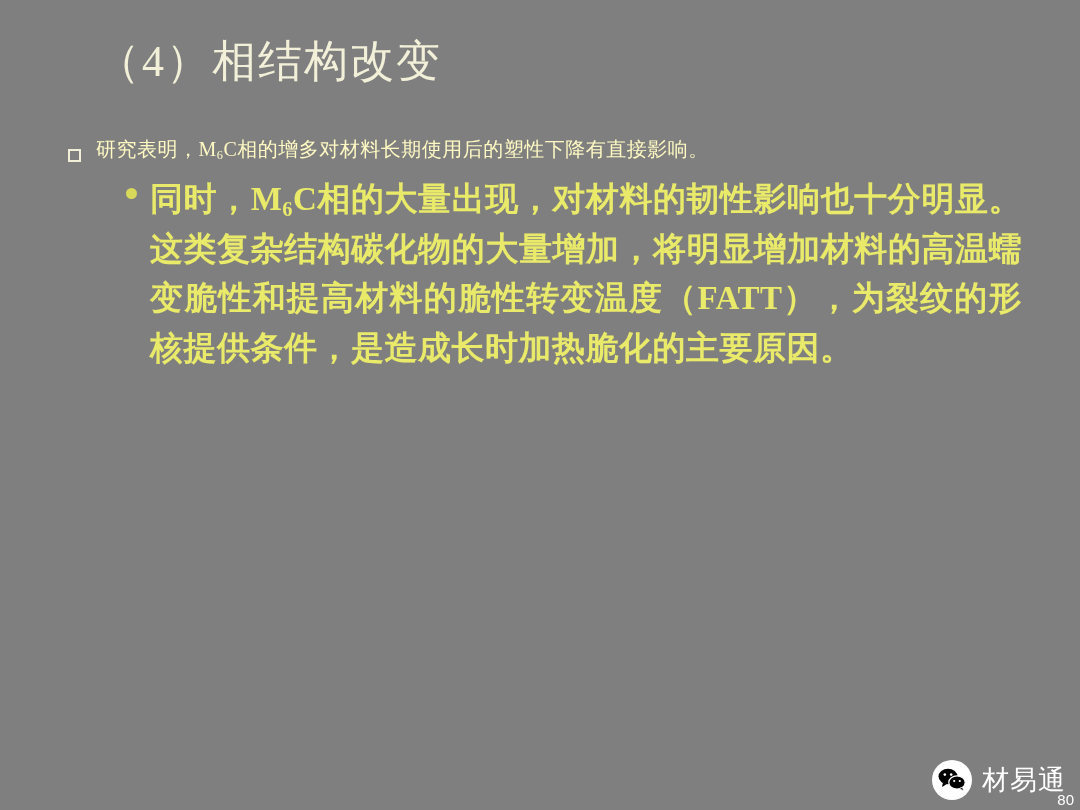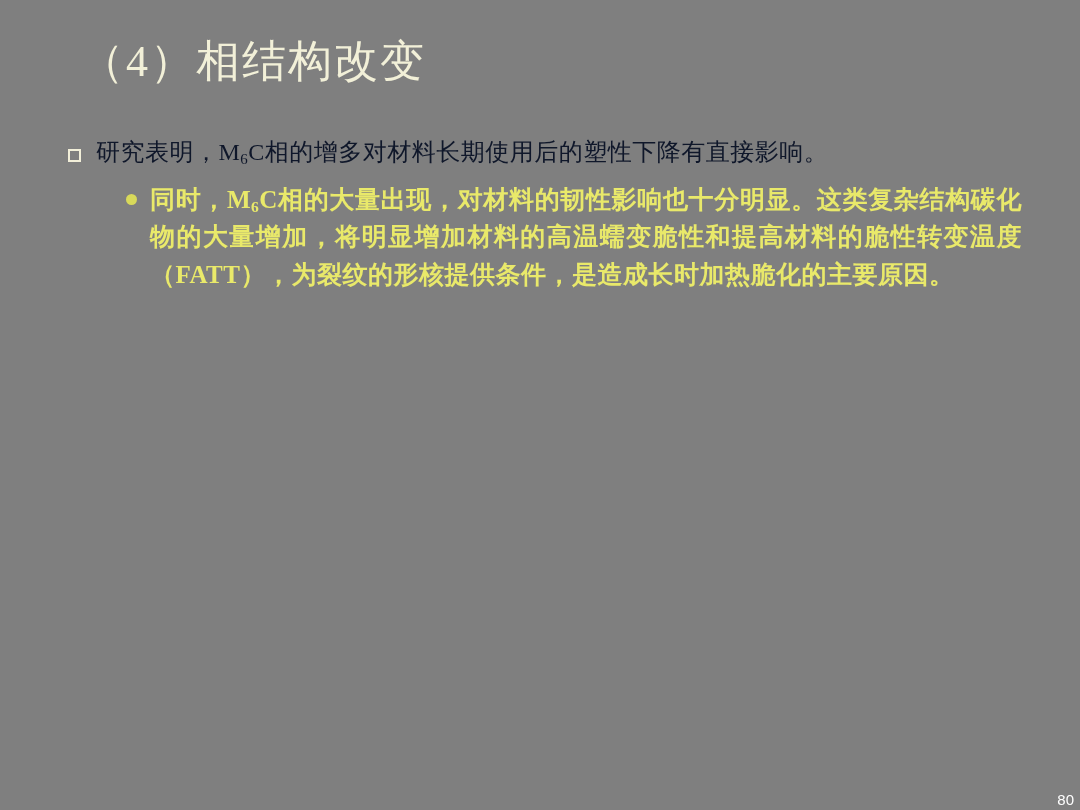--- a/index.html
+++ b/index.html
@@ -15,21 +15,21 @@
   }
   .slide {
     position: relative;
     width: 1080px;
     height: 810px;
     background: #7f7f7f;
     box-sizing: border-box;
   }
   .title {
     position: absolute;
-    left: 80px;
+    left: 96px;
     top: 32px;
     font-size: 44px;
     color: #f2f0d8;
     letter-spacing: 2px;
     font-family: "Liberation Serif", serif;
     white-space: nowrap;
   }
   .body {
     position: absolute;
     left: 62px;
@@ -50,23 +50,23 @@
   .sq {
     display: block;
     width: 13px;
     height: 13px;
     border: 2px solid #f2efd9;
     box-sizing: border-box;
     margin-left: 6px;
   }
   .lvl1 .text {
     flex: 1 1 auto;
-    font-size: 24px;
+    font-size: 20px;
     line-height: 1.45;
-    color: #0f172a;
+    color: #fef9c3;
     letter-spacing: 0.5px;
     text-align: justify;
   }
   .lvl2 {
     display: flex;
     align-items: flex-start;
     margin: 10px 0 14px 58px;
   }
   .lvl2 .marker {
     flex: 0 0 auto;
@@ -77,21 +77,21 @@
   .dot {
     display: block;
     width: 11px;
     height: 11px;
     border-radius: 50%;
     background: #d8d95a;
     margin-left: 6px;
   }
   .lvl2 .text {
     flex: 1 1 auto;
-    font-size: 25px;
+    font-size: 33px;
     line-height: 1.5;
     color: #e9e96a;
     font-weight: bold;
     letter-spacing: 0.5px;
     text-align: justify;
   }
   sub {
     font-size: 0.62em;
     vertical-align: -0.28em;
   }
@@ -143,16 +143,31 @@
         <div class="text"><span>研究表明，M</span><sub>6</sub><span>C相的增多对材料长期使用后的塑性下降有直接影响。</span></div>
       </div>
       <div class="lvl2">
         <div class="marker">
           <span class="dot"></span>
         </div>
         <div class="text"><span>同时，M</span><sub>6</sub><span>C相的大量出现，对材料的韧性影响也十分明显。这类复杂结构碳化物的大量增加，将明显增加材料的高温蠕变脆性和提高材料的脆性转变温度（FATT），为裂纹的形核提供条件，是造成长时加热脆化的主要原因。</span></div>
       </div>
     </div>
 
+  <div class="footer">
+    <span class="wechat-badge">
+      <svg width="28" height="24" viewBox="0 0 28 24" aria-hidden="true">
+        <ellipse cx="10" cy="8.5" rx="9.5" ry="7.8" fill="#000000"></ellipse>
+        <polygon points="5,14 4,19 8.6,16.2" fill="#000000"></polygon>
+        <circle cx="6.8" cy="6.6" r="1.3" fill="#ffffff"></circle>
+        <circle cx="13.2" cy="6.6" r="1.3" fill="#ffffff"></circle>
+        <ellipse cx="19" cy="14.5" rx="8.2" ry="6.6" fill="#000000" stroke="#ffffff" stroke-width="1.2"></ellipse>
+        <polygon points="24.5,19.2 25.6,23 21.4,20.6" fill="#000000" stroke="#ffffff" stroke-width="0.8"></polygon>
+        <circle cx="16.2" cy="13" r="1.1" fill="#ffffff"></circle>
+        <circle cx="21.8" cy="13" r="1.1" fill="#ffffff"></circle>
+      </svg>
+    </span>
+    <span class="brand">材易通</span>
+  </div>
 
   <div class="page-num">80</div>
 
 </div>
 
 </body></html>

